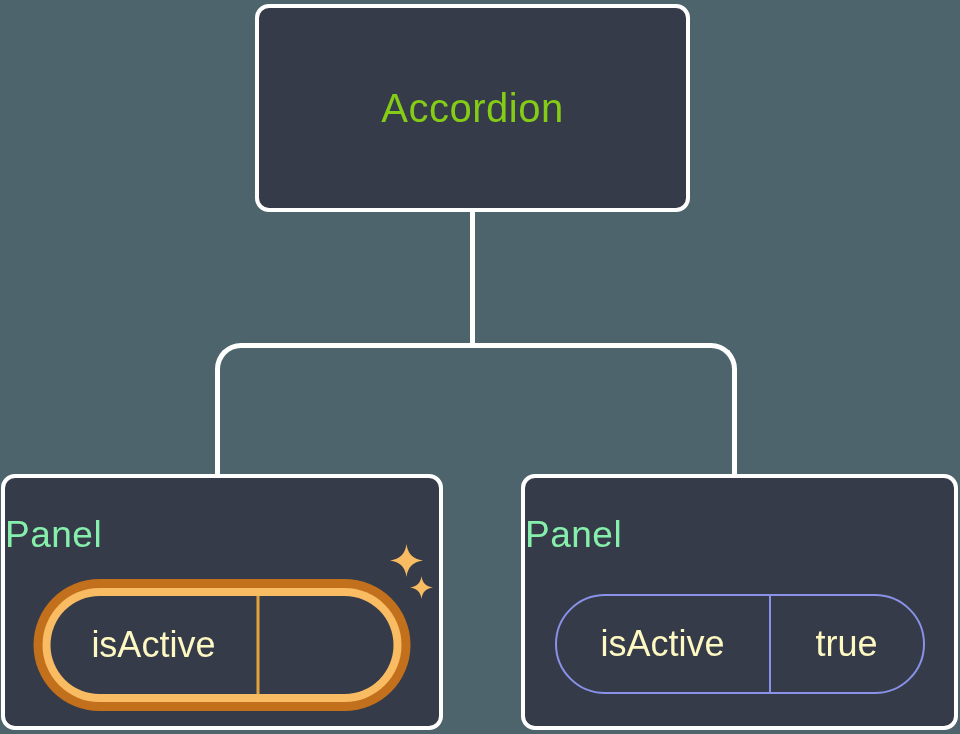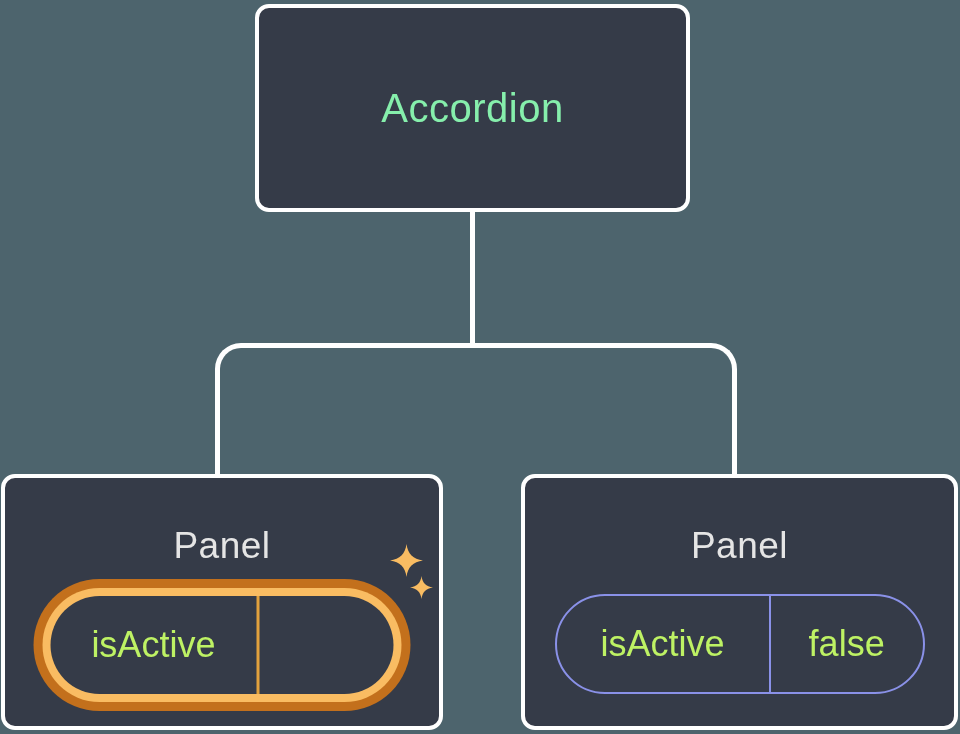--- a/index.html
+++ b/index.html
@@ -17,29 +17,28 @@
     background: #353B48;
     border: 4px solid #FFFFFF;
     border-radius: 14px;
     box-sizing: border-box;
   }
   .root-node {
     left: 255px; top: 4px; width: 435px; height: 208px;
     display: flex; align-items: center; justify-content: center;
   }
   .root-label {
-    color: #86efac; font-size: 40px; font-weight: 500; letter-spacing: 0.5px;
+    color: #84cc16; font-size: 40px; font-weight: 500; letter-spacing: 0.5px;
   }
   .panel-node-left  { left: 1px;   top: 474px; width: 442px; height: 256px; }
   .panel-node-right { left: 521px; top: 474px; width: 437px; height: 256px; }
   .panel-title {
     position: absolute; top: 36px; left: 0; width: 100%;
-    text-align: center; color: #e5e5e5; font-size: 37px; font-weight: 500;
+    color: #86efac; font-size: 37px; font-weight: 500;
     letter-spacing: 0.5px;
-    margin-top: 11px;
   }
   
   .connector-stem {
     position: absolute; left: 470px; top: 210px; width: 5px; height: 136px;
     background: #FFFFFF;
   }
   .connector-bracket {
     position: absolute; left: 215px; top: 343px; width: 522px; height: 131px;
     border: 5px solid #FFFFFF; border-bottom: none;
     border-radius: 26px 26px 0 0;
@@ -64,21 +63,21 @@
   }
   .pill-inactive {
     position: absolute; top: 116px; left: 50%; transform: translateX(-50%);
     width: 370px; height: 100px;
     border: 2px solid #8A91E8; border-radius: 999px;
     box-sizing: border-box;
     display: flex; align-items: stretch; overflow: hidden;
   }
   .pill-cell {
     display: flex; align-items: center; justify-content: center;
-    color: #bef264; font-size: 36px;
+    color: #fef9c3; font-size: 36px;
   }
   .pill-cell-name-active  { flex: 0 0 60%; }
   .pill-cell-value-active { flex: 1 1 auto; font-weight: 700; }
   .pill-cell-name-inactive  { flex: 0 0 58%; }
   .pill-cell-value-inactive { flex: 1 1 auto; }
   .pill-divider-active   { width: 3px; background: #E2A13D; }
   .pill-divider-inactive { width: 2px; background: #8A91E8; }
   
   .sparkle { position: absolute; }
   .sparkle-large { left: 390px; top: 544px; width: 33px; height: 33px; }
@@ -106,21 +105,21 @@
         </div>
       </div>
     </div>
   </div>
 
   <div class="node panel-node-right">
     <div class="panel-title">Panel</div>
     <div class="pill-inactive">
       <div class="pill-cell pill-cell-name-inactive">isActive</div>
       <div class="pill-divider-inactive"></div>
-      <div class="pill-cell pill-cell-value-inactive">false</div>
+      <div class="pill-cell pill-cell-value-inactive">true</div>
     </div>
   </div>
 
   <svg class="sparkle sparkle-large" viewBox="0 0 24 24">
     <path fill="#F9BC62" d="M12 0C12.9 7.2 16.8 11.1 24 12C16.8 12.9 12.9 16.8 12 24C11.1 16.8 7.2 12.9 0 12C7.2 11.1 11.1 7.2 12 0Z"></path>
   </svg>
   <svg class="sparkle sparkle-small" viewBox="0 0 24 24">
     <path fill="#F9BC62" d="M12 0C12.9 7.2 16.8 11.1 24 12C16.8 12.9 12.9 16.8 12 24C11.1 16.8 7.2 12.9 0 12C7.2 11.1 11.1 7.2 12 0Z"></path>
   </svg>
 

